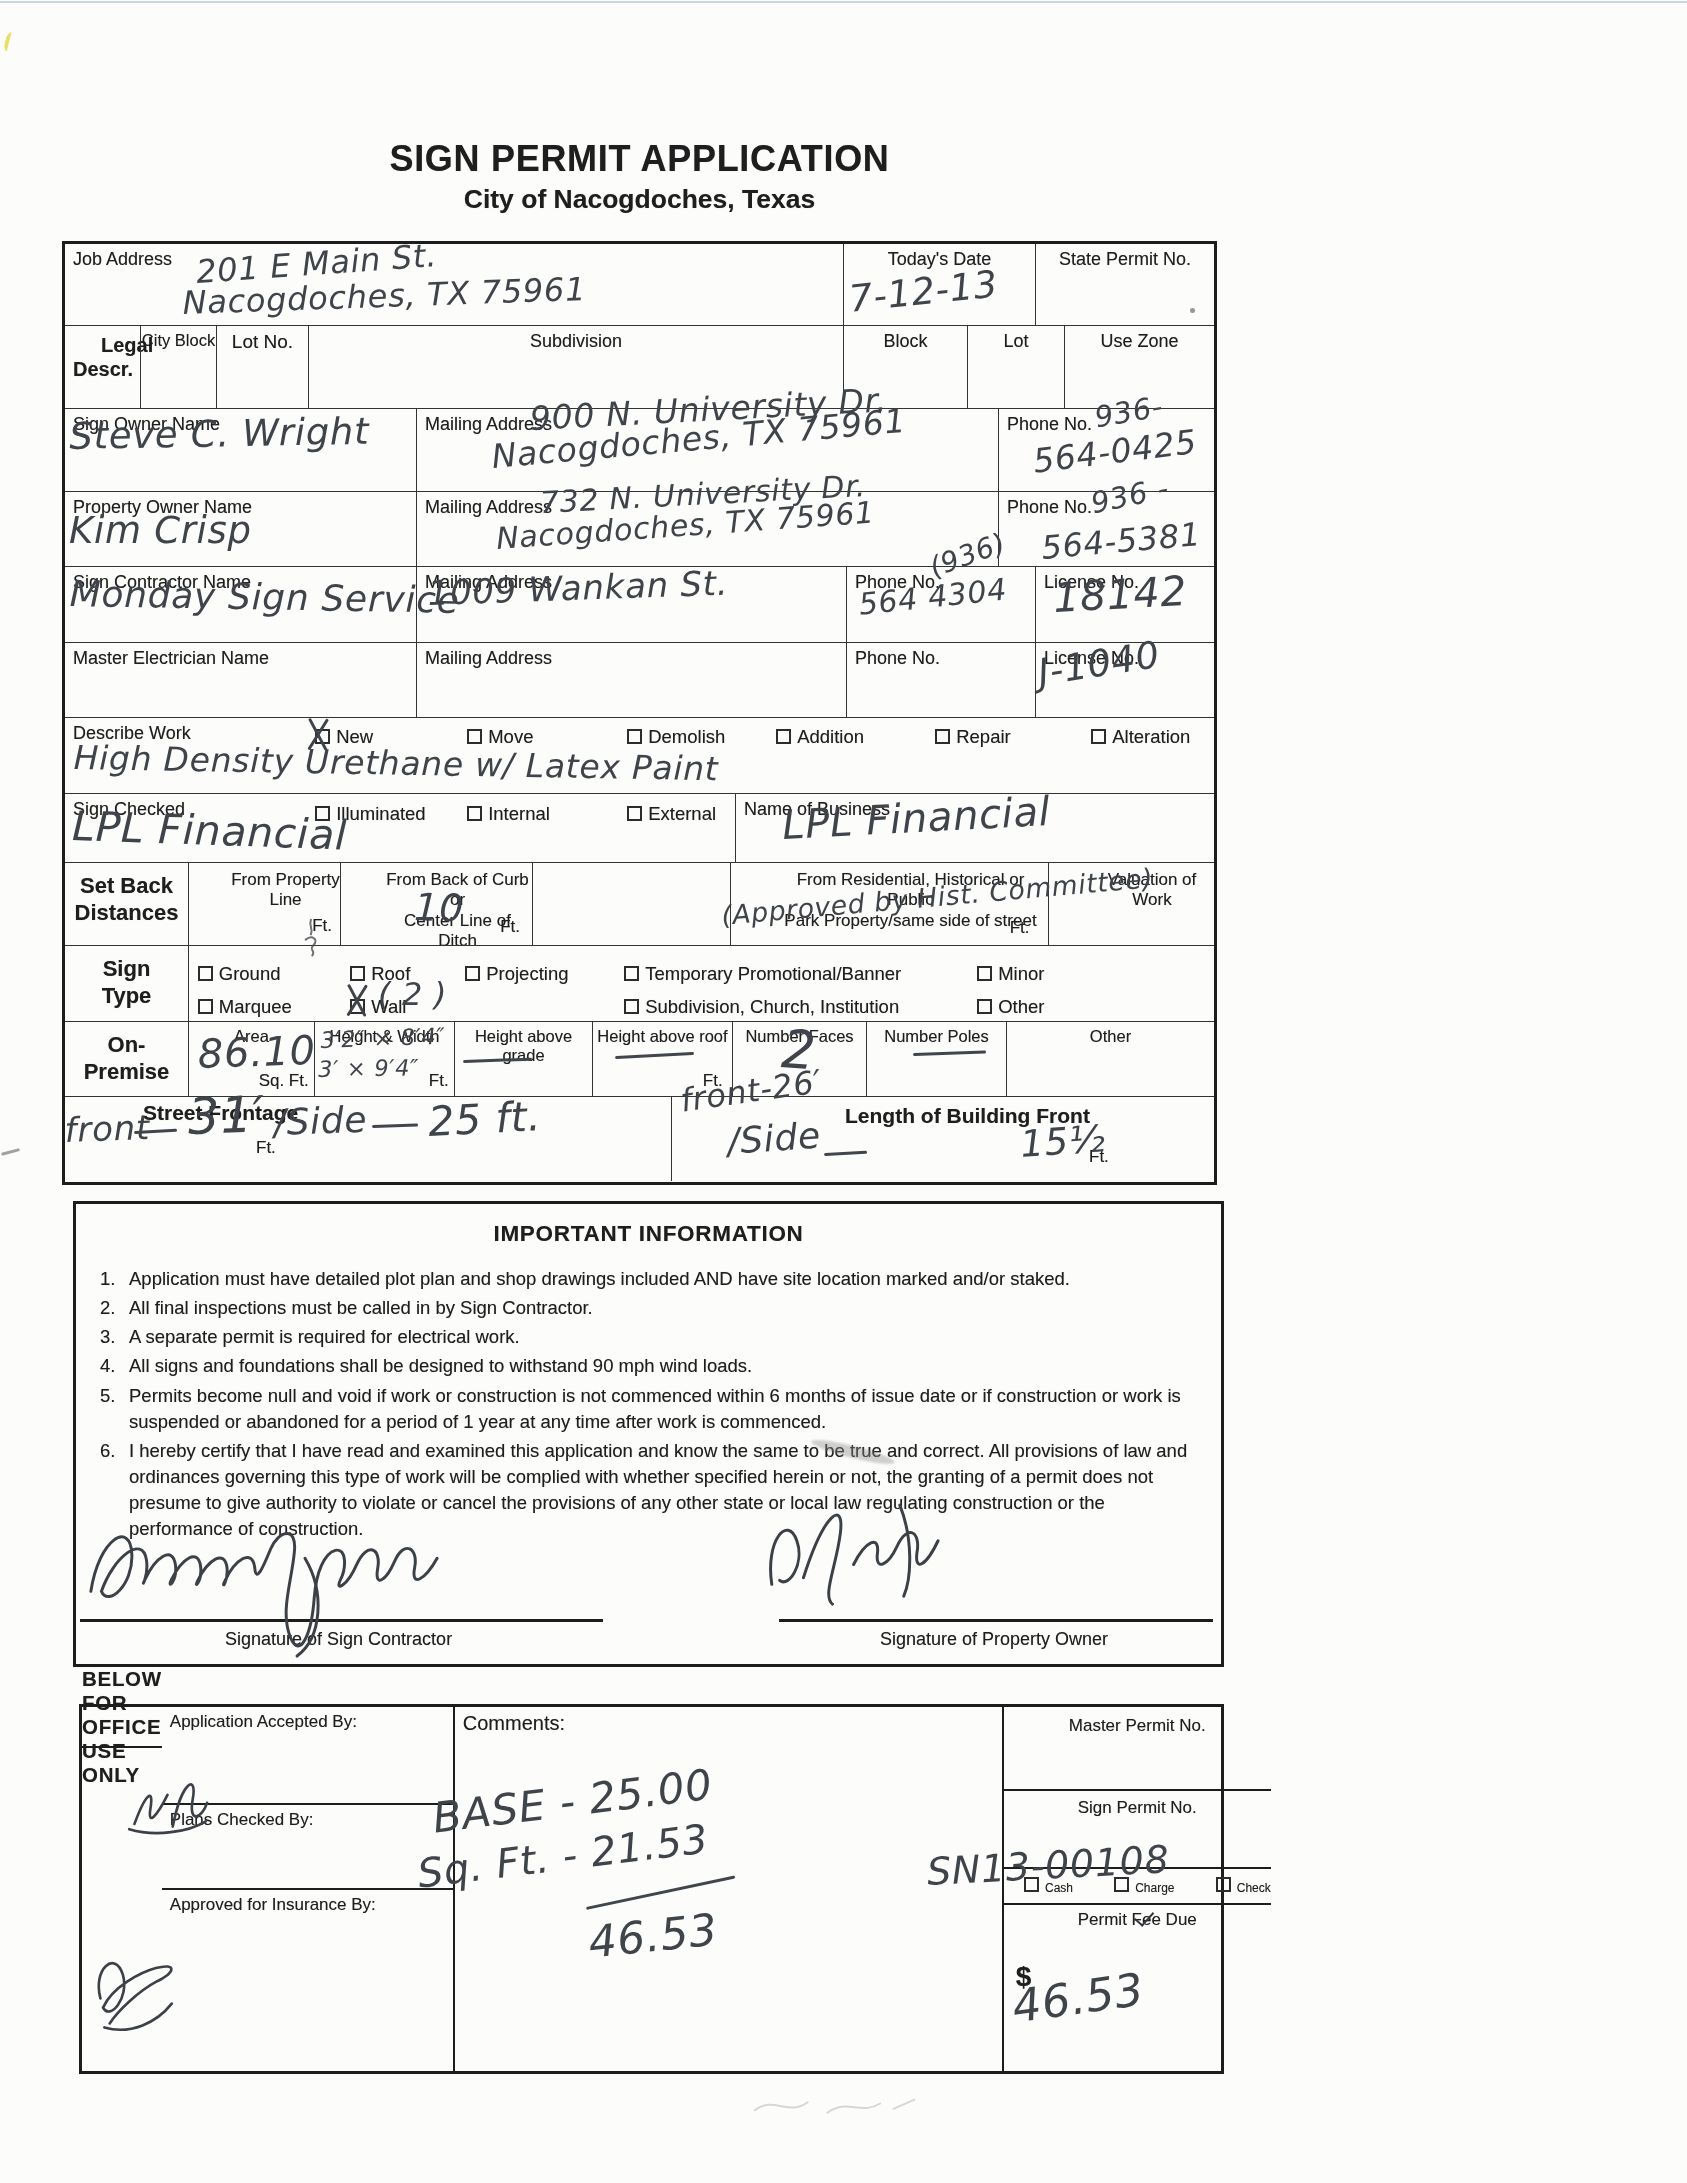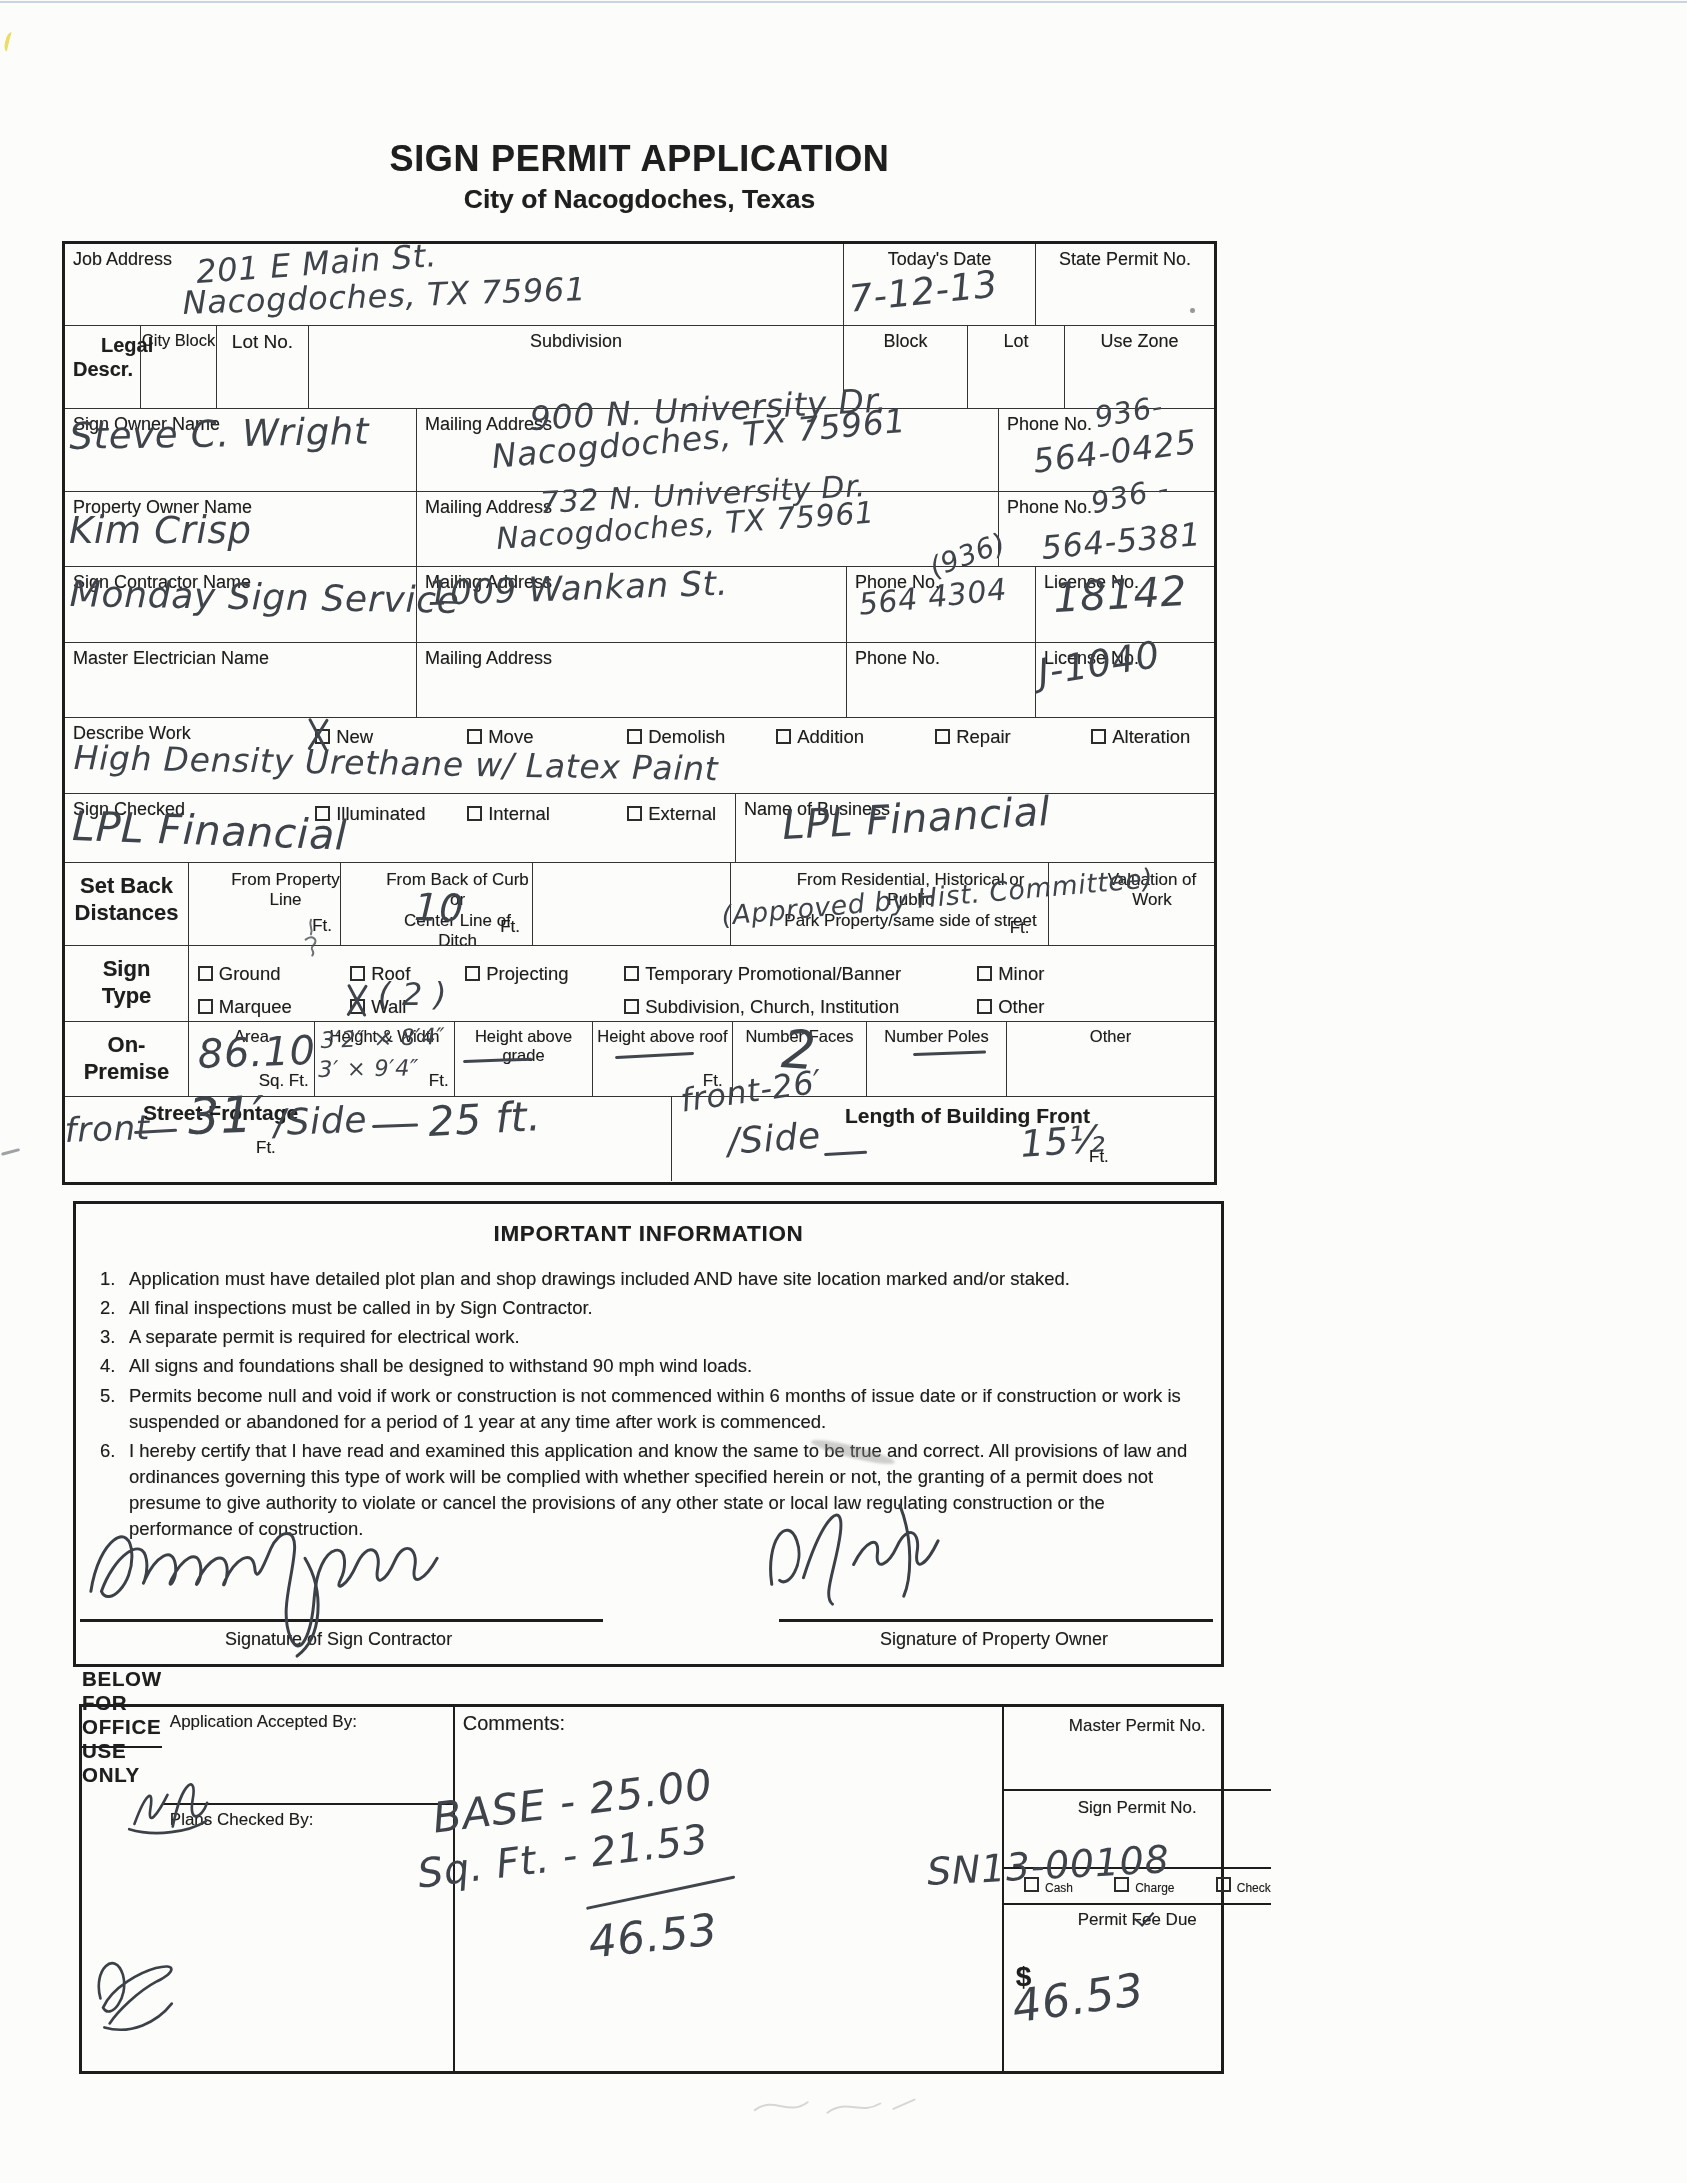--- a/index.html
+++ b/index.html
@@ -373,20 +373,23 @@
   <div class="officebox">
     <div class="office-head printed">BELOW FOR OFFICE USE ONLY</div>
     <div class="office-body">
       <div class="ocol" style="width:291px;display:flex;flex-direction:column;">
         <div class="ocell" style="height:96px;">
           <span class="olbl">Application Accepted By:</span>
         </div>
         <div class="ocell" style="height:85px;">
           <span class="olbl">Plans Checked By:</span>
         </div>
+        <div class="ocell" style="flex:1;">
+          <span class="olbl">Approved for Insurance By:</span>
+        </div>
       </div>
       <div class="ocol" style="width:549px;">
         <span class="olbl" style="font-size:20px;">Comments:</span>
       </div>
       <div class="ocol" style="flex:1;display:flex;flex-direction:column;">
         <div class="ocell" style="height:82px;">
           <span class="olbl lbl-c" style="text-align:center;padding-left:0;padding-top:9.3px;">Master Permit No.</span>
         </div>
         <div class="ocell" style="height:78px;">
           <span class="olbl lbl-c" style="text-align:center;padding-left:0;padding-top:6.6px;">Sign Permit No.</span>

